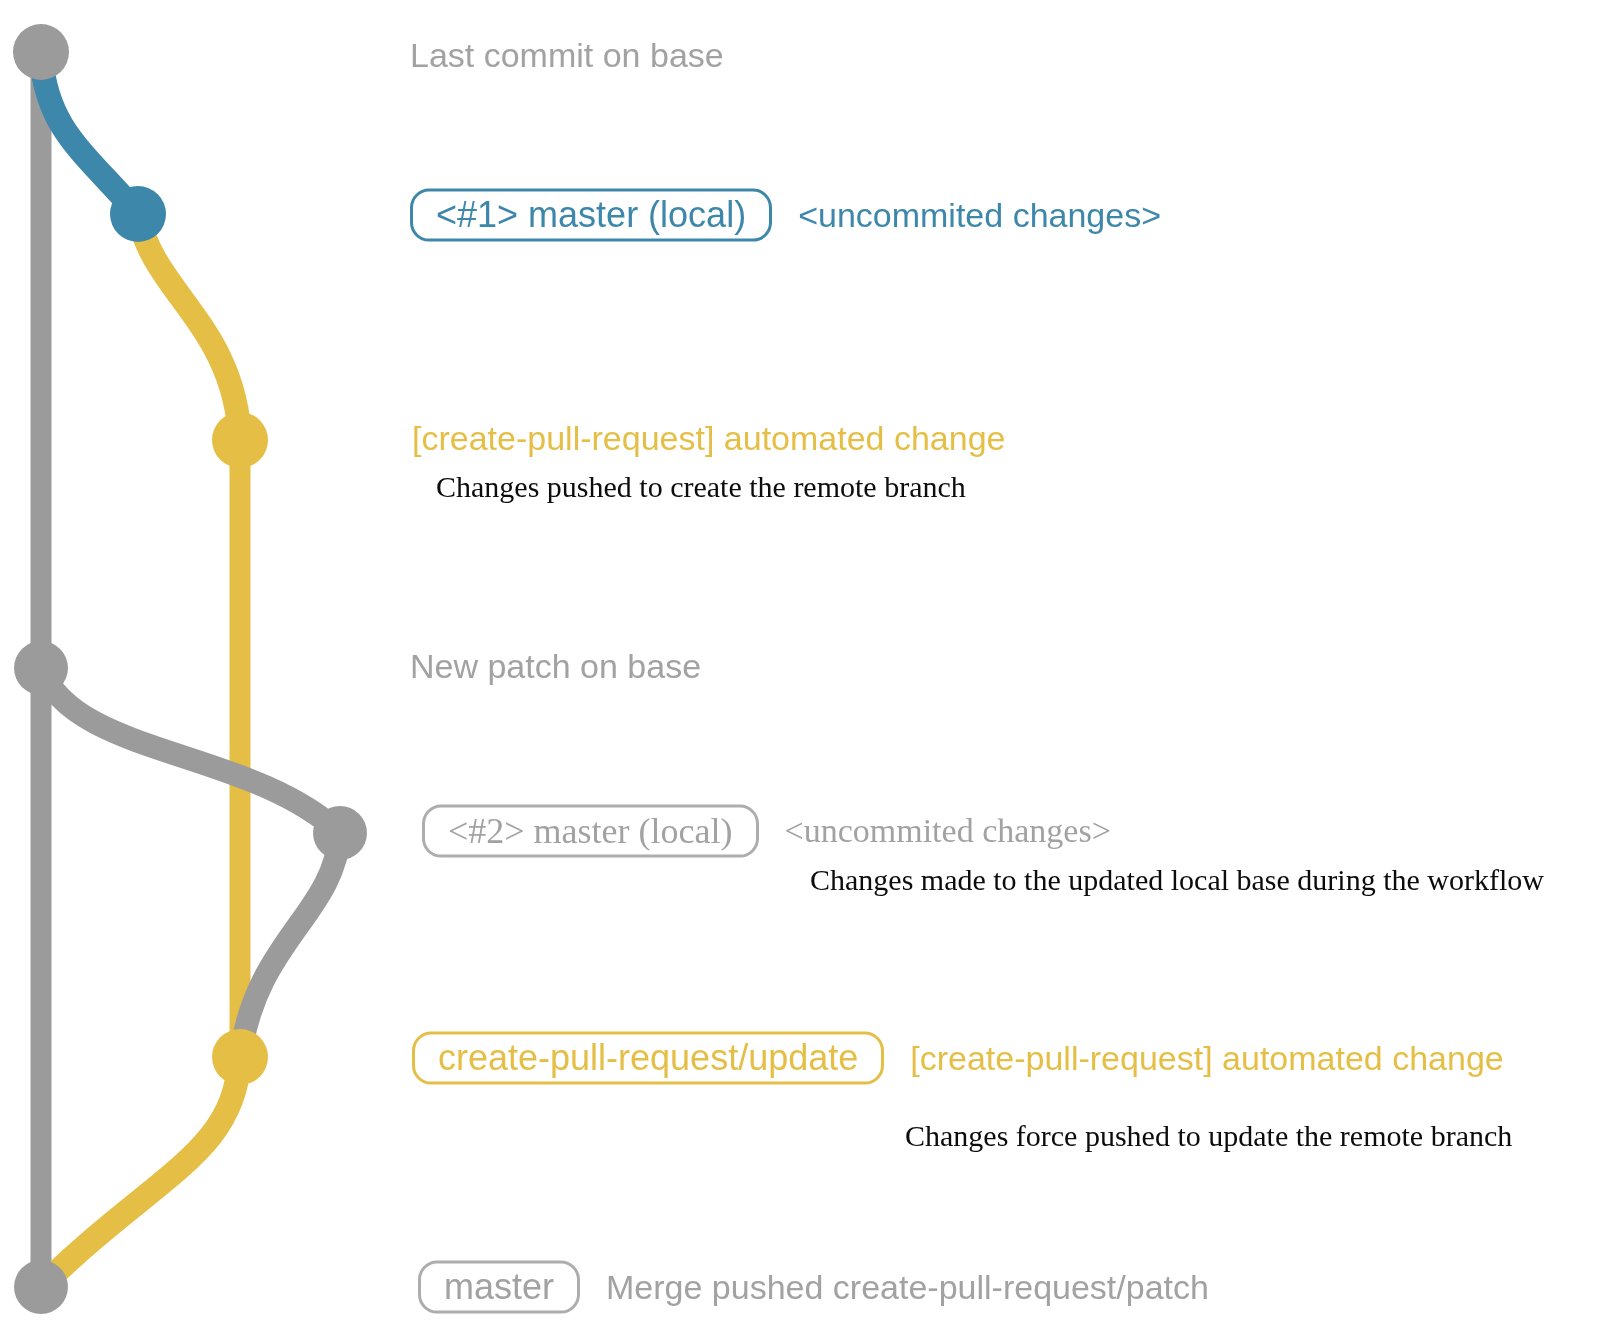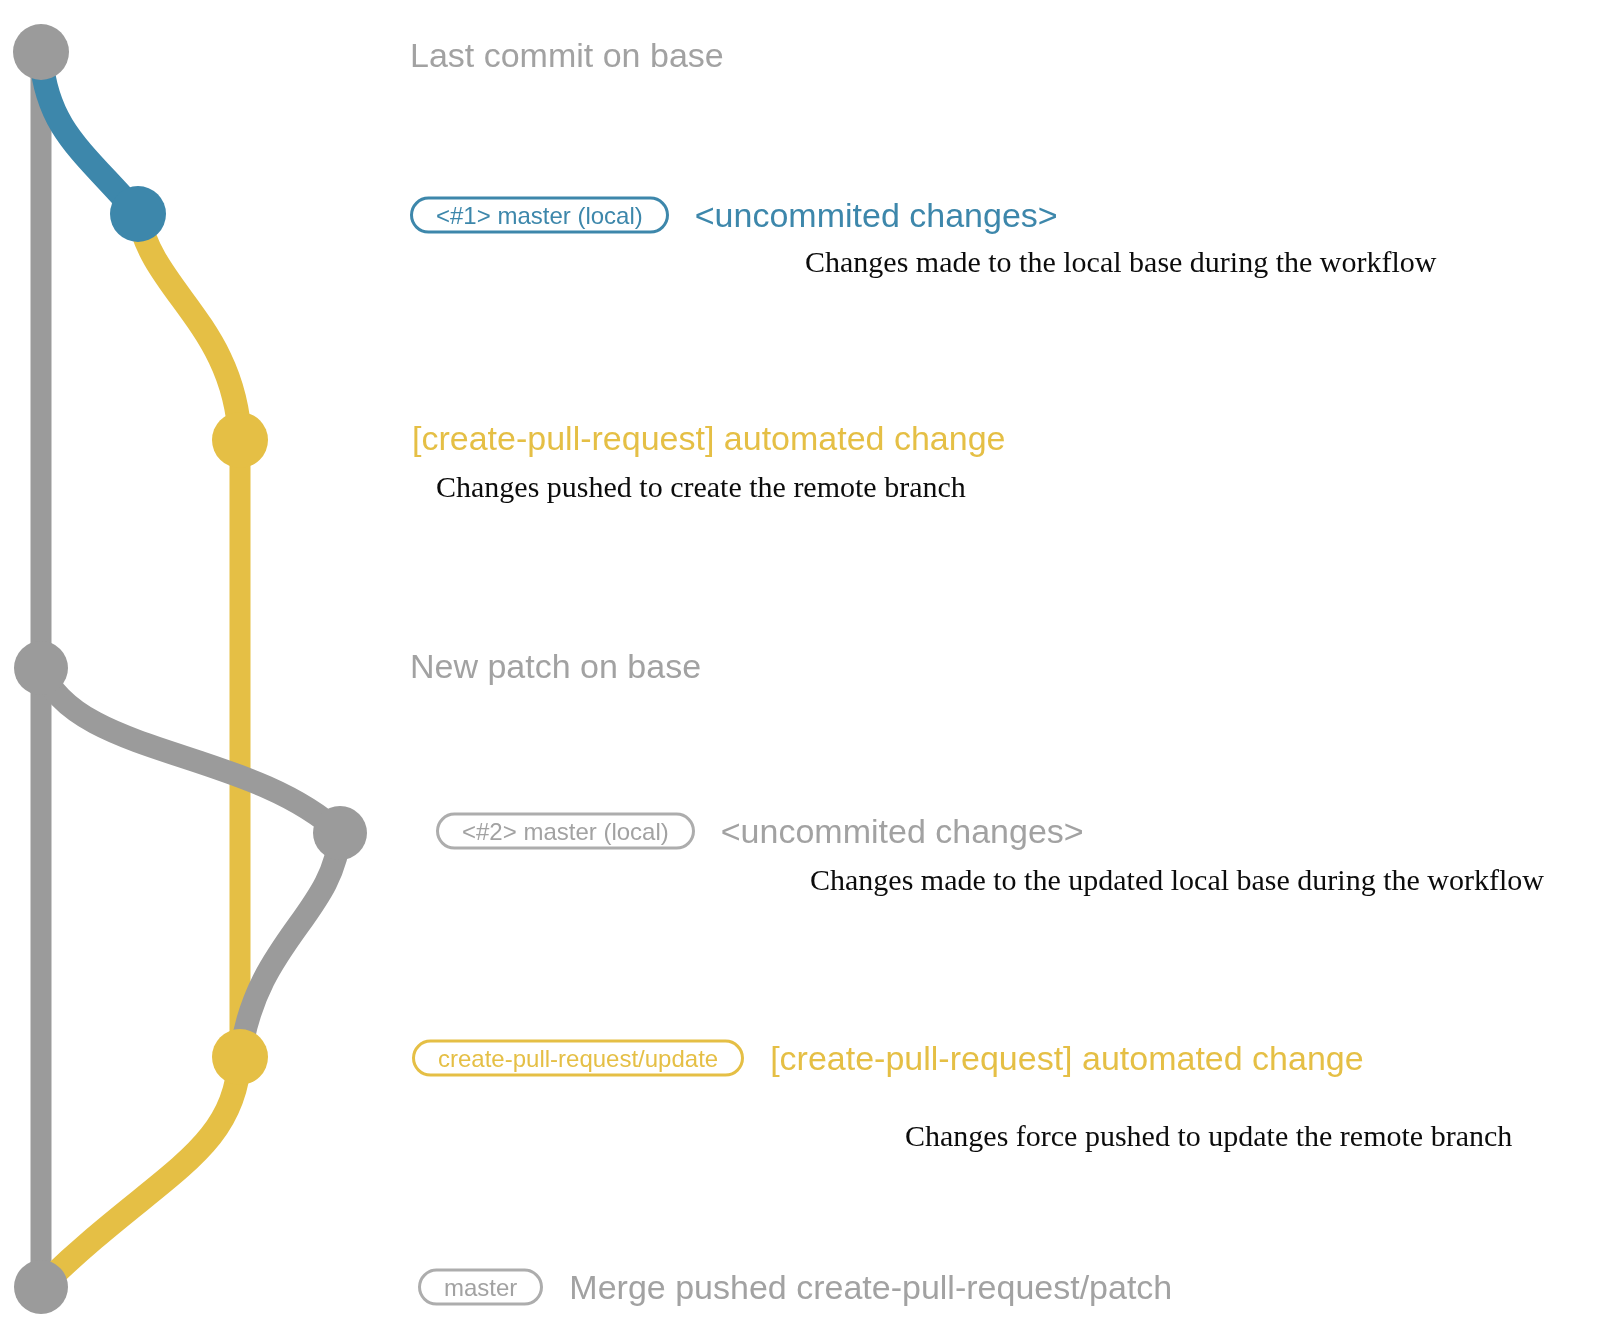--- a/index.html
+++ b/index.html
@@ -20,21 +20,21 @@
     gap:26px;
     transform:translateY(-50%);
     white-space:nowrap;
   }
   .badge{
     display:inline-flex;
     align-items:center;
     border:3px solid;
     border-radius:19px;
     padding:0 23px;
-    font-size:24px;
+    font-size:36px;
     line-height:1.3;
     background:#ffffff;
   }
   .note{font-size:34px;line-height:1.2;}
   .label{font-size:34px;line-height:1.2;color:#a2a2a2;}
   .caption{
     position:absolute;
     transform:translateY(-50%);
     font-family:"Liberation Serif", serif;
     font-size:30px;
@@ -79,32 +79,31 @@
   </svg>
 
   <div class="row" style="left:410px;top:55px;">
     <span class="label">Last commit on base</span>
   </div>
 
   <div class="row" style="left:410px;top:215px;">
     <span class="badge blue-b">&lt;#1&gt; master (local)</span>
     <span class="note blue-t">&lt;uncommited changes&gt;</span>
   </div>
-  <div class="caption" style="left:805px;top:262px;">Changes made to the local base during the workflow</div>
 
   <div class="row" style="left:412px;top:438px;">
     <span class="note yellow-t">[create-pull-request] automated change</span>
   </div>
   <div class="caption" style="left:436px;top:487px;">Changes pushed to create the remote branch</div>
 
   <div class="row" style="left:410px;top:666px;">
     <span class="label">New patch on base</span>
   </div>
 
-  <div class="row" style="left:436px;top:831px;">
+  <div class="row" style="left:422px;top:831px;font-family:Liberation Serif, serif;">
     <span class="badge gray-b">&lt;#2&gt; master (local)</span>
     <span class="note gray-t">&lt;uncommited changes&gt;</span>
   </div>
   <div class="caption" style="left:810px;top:880px;">Changes made to the updated local base during the workflow</div>
 
   <div class="row" style="left:412px;top:1058px;">
     <span class="badge yellow-b">create-pull-request/update</span>
     <span class="note yellow-t">[create-pull-request] automated change</span>
   </div>
   <div class="caption" style="left:905px;top:1136px;text-align:right;">Changes force pushed to update the remote branch</div>

